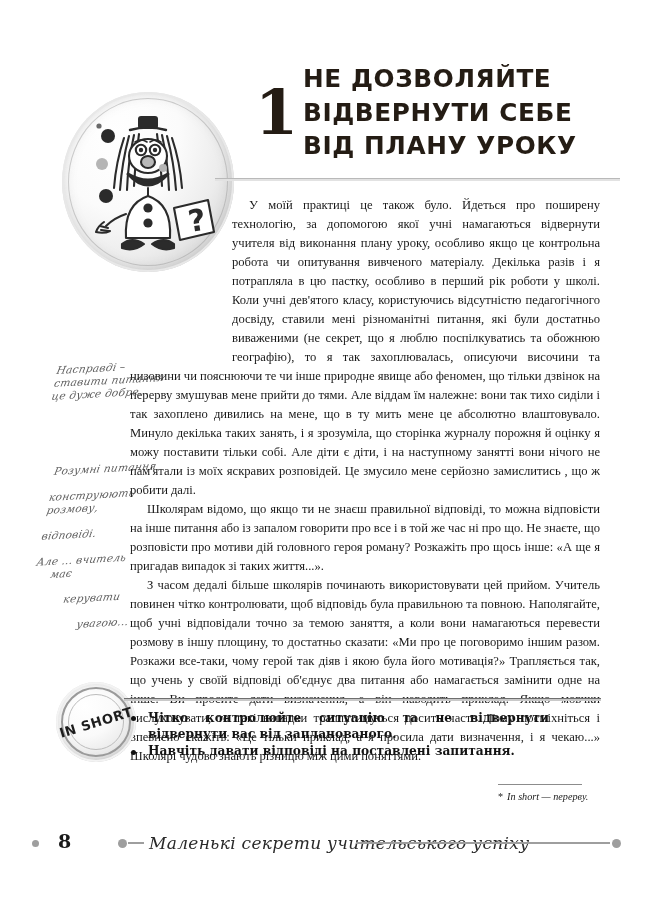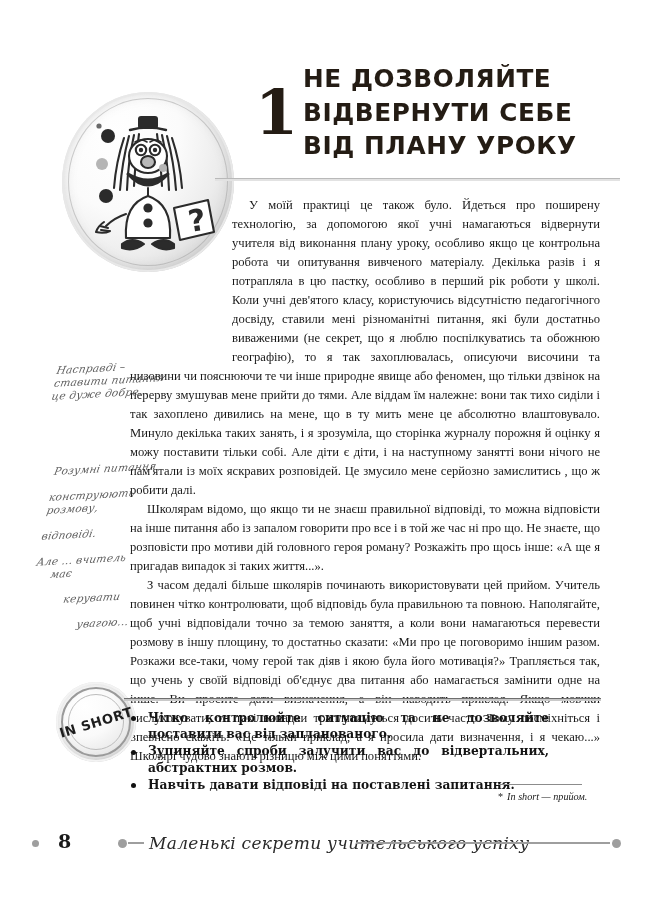--- a/index.html
+++ b/index.html
@@ -366,30 +366,29 @@
     <span class="ind1">має</span>
     <span class="ind2">керувати</span>
     <span class="ind3">увагою...</span>
   </div>
 
   <div class="inshort">
     <div class="stamp"></div>
     <div class="stamp-text">IN SHORT</div>
     <div class="inshort-rule"></div>
     <ul class="bullets">
-      <li>Чітко контролюйте ситуацію та не дозволяйте поставити вас від запланованого.</li>
-      <li>Зупиняйте спроби залучити вас до відвертальних, абстрактних розмов.</li>
+      <li>Чітко контролюйте ситуацію та не відвернути відвернути вас від запланованого.</li>
       <li>Навчіть давати відповіді на поставлені запитання.</li>
     </ul>
   </div>
 
   <div class="footnote">
     <div class="footnote-rule"></div>
     <div class="footnote-text">
-      <span class="star">*</span><span>In short — прийом.</span>
+      <span class="star">*</span><span>In short — перерву.</span>
     </div>
   </div>
 
   <div class="footer">
     <div class="f-dot d1"></div>
     <div class="page-num">8</div>
     <div class="f-dot d2"></div>
     <div class="f-line-short"></div>
     <div class="footer-title">Маленькі секрети учительського успіху</div>
     <div class="f-line-long"></div>

